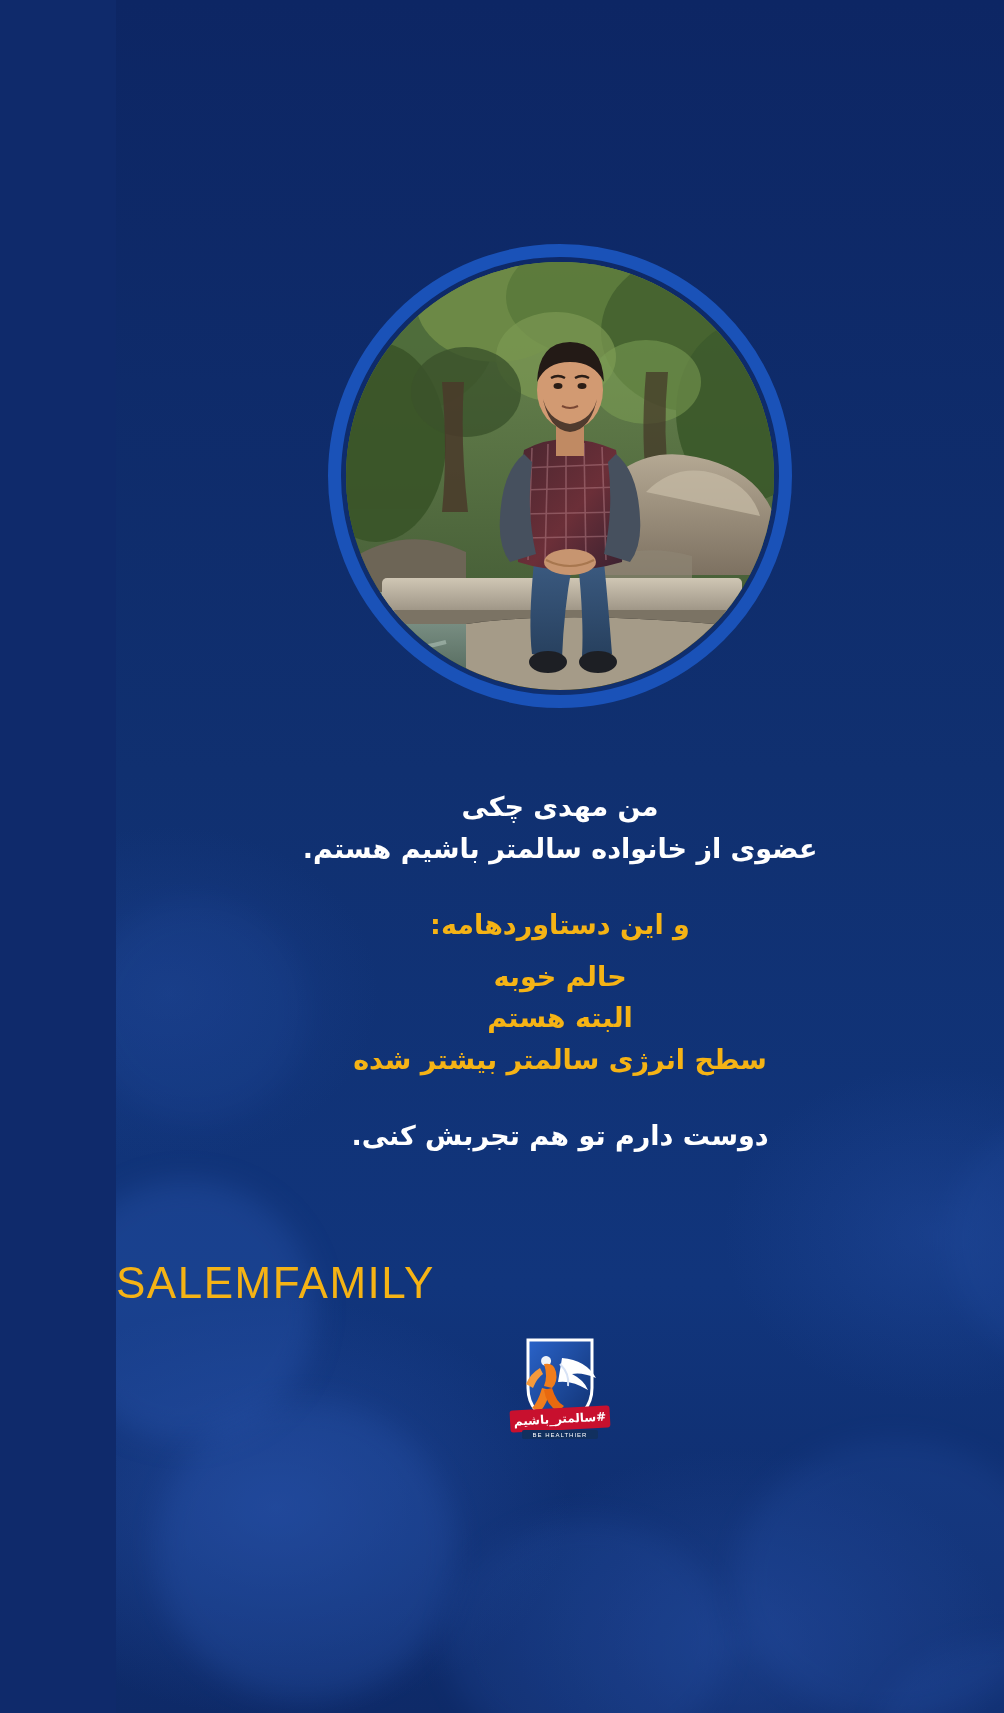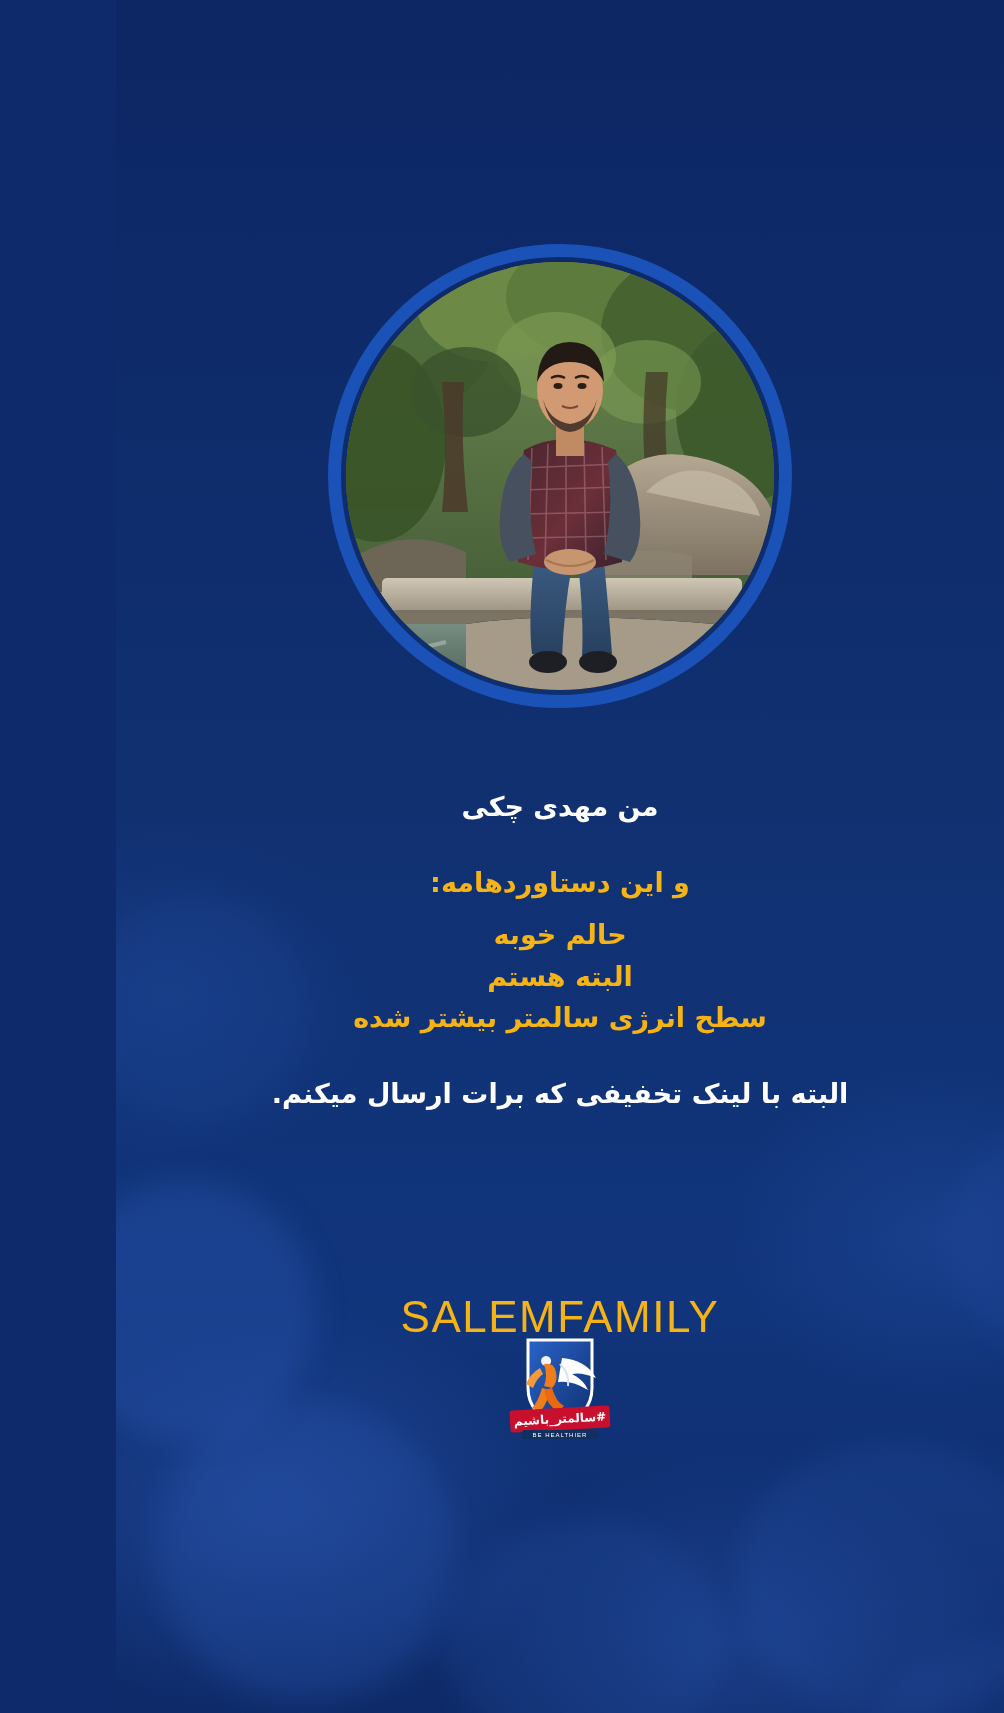--- a/index.html
+++ b/index.html
@@ -124,22 +124,20 @@
   .invite {
     color: #ffffff;
     font-size: 27px;
   }
 
   
   .brand {
     position: absolute;
     left: 0; right: 0;
     top: 1258px;
-    text-align: center;
-    margin-top: 34px;
   }
   .brand-name {
     color: #f5b315;
     font-size: 44px;
     letter-spacing: 1.5px;
     font-family: "Liberation Sans", sans-serif;
     font-weight: 400;
     direction: ltr;
   }
 
@@ -271,32 +269,33 @@
           <path d="M205 116 q7 -4 14 0" stroke="#2a1d16" stroke-width="2.4" fill="none"></path>
           <path d="M229 116 q7 -4 14 0" stroke="#2a1d16" stroke-width="2.4" fill="none"></path>
           <path d="M216 144 q8 4 16 0" stroke="#7a4733" stroke-width="2" fill="none"></path>
         </g>
       </svg>
     </div>
   </div>
 
   <div class="text-block">
     <div class="line intro">من مهدی چکی</div>
+    <div class="line intro">عضوی از خانواده سالمتر باشیم هستم.</div>
 
     <div class="group-gap"></div>
 
     <div class="line ach-head">و این دستاوردهامه:</div>
     <div class="small-gap"></div>
     <div class="line ach">حالم خوبه</div>
     <div class="line ach">البته هستم</div>
     <div class="line ach">سطح انرژی سالمتر بیشتر شده</div>
 
     <div class="group-gap"></div>
 
-    <div class="line invite">البته با لینک تخفیفی که برات ارسال میکنم.</div>
+    <div class="line invite">دوست دارم تو هم تجربش کنی.</div>
   </div>
 
   <div class="brand">
     <div class="brand-name">SALEMFAMILY</div>
   </div>
 
   <div class="logo-wrap">
     <svg viewBox="0 0 120 115" aria-hidden="true">
       <defs>
         <linearGradient id="shieldG" x1="0" y1="0" x2="1" y2="1">

